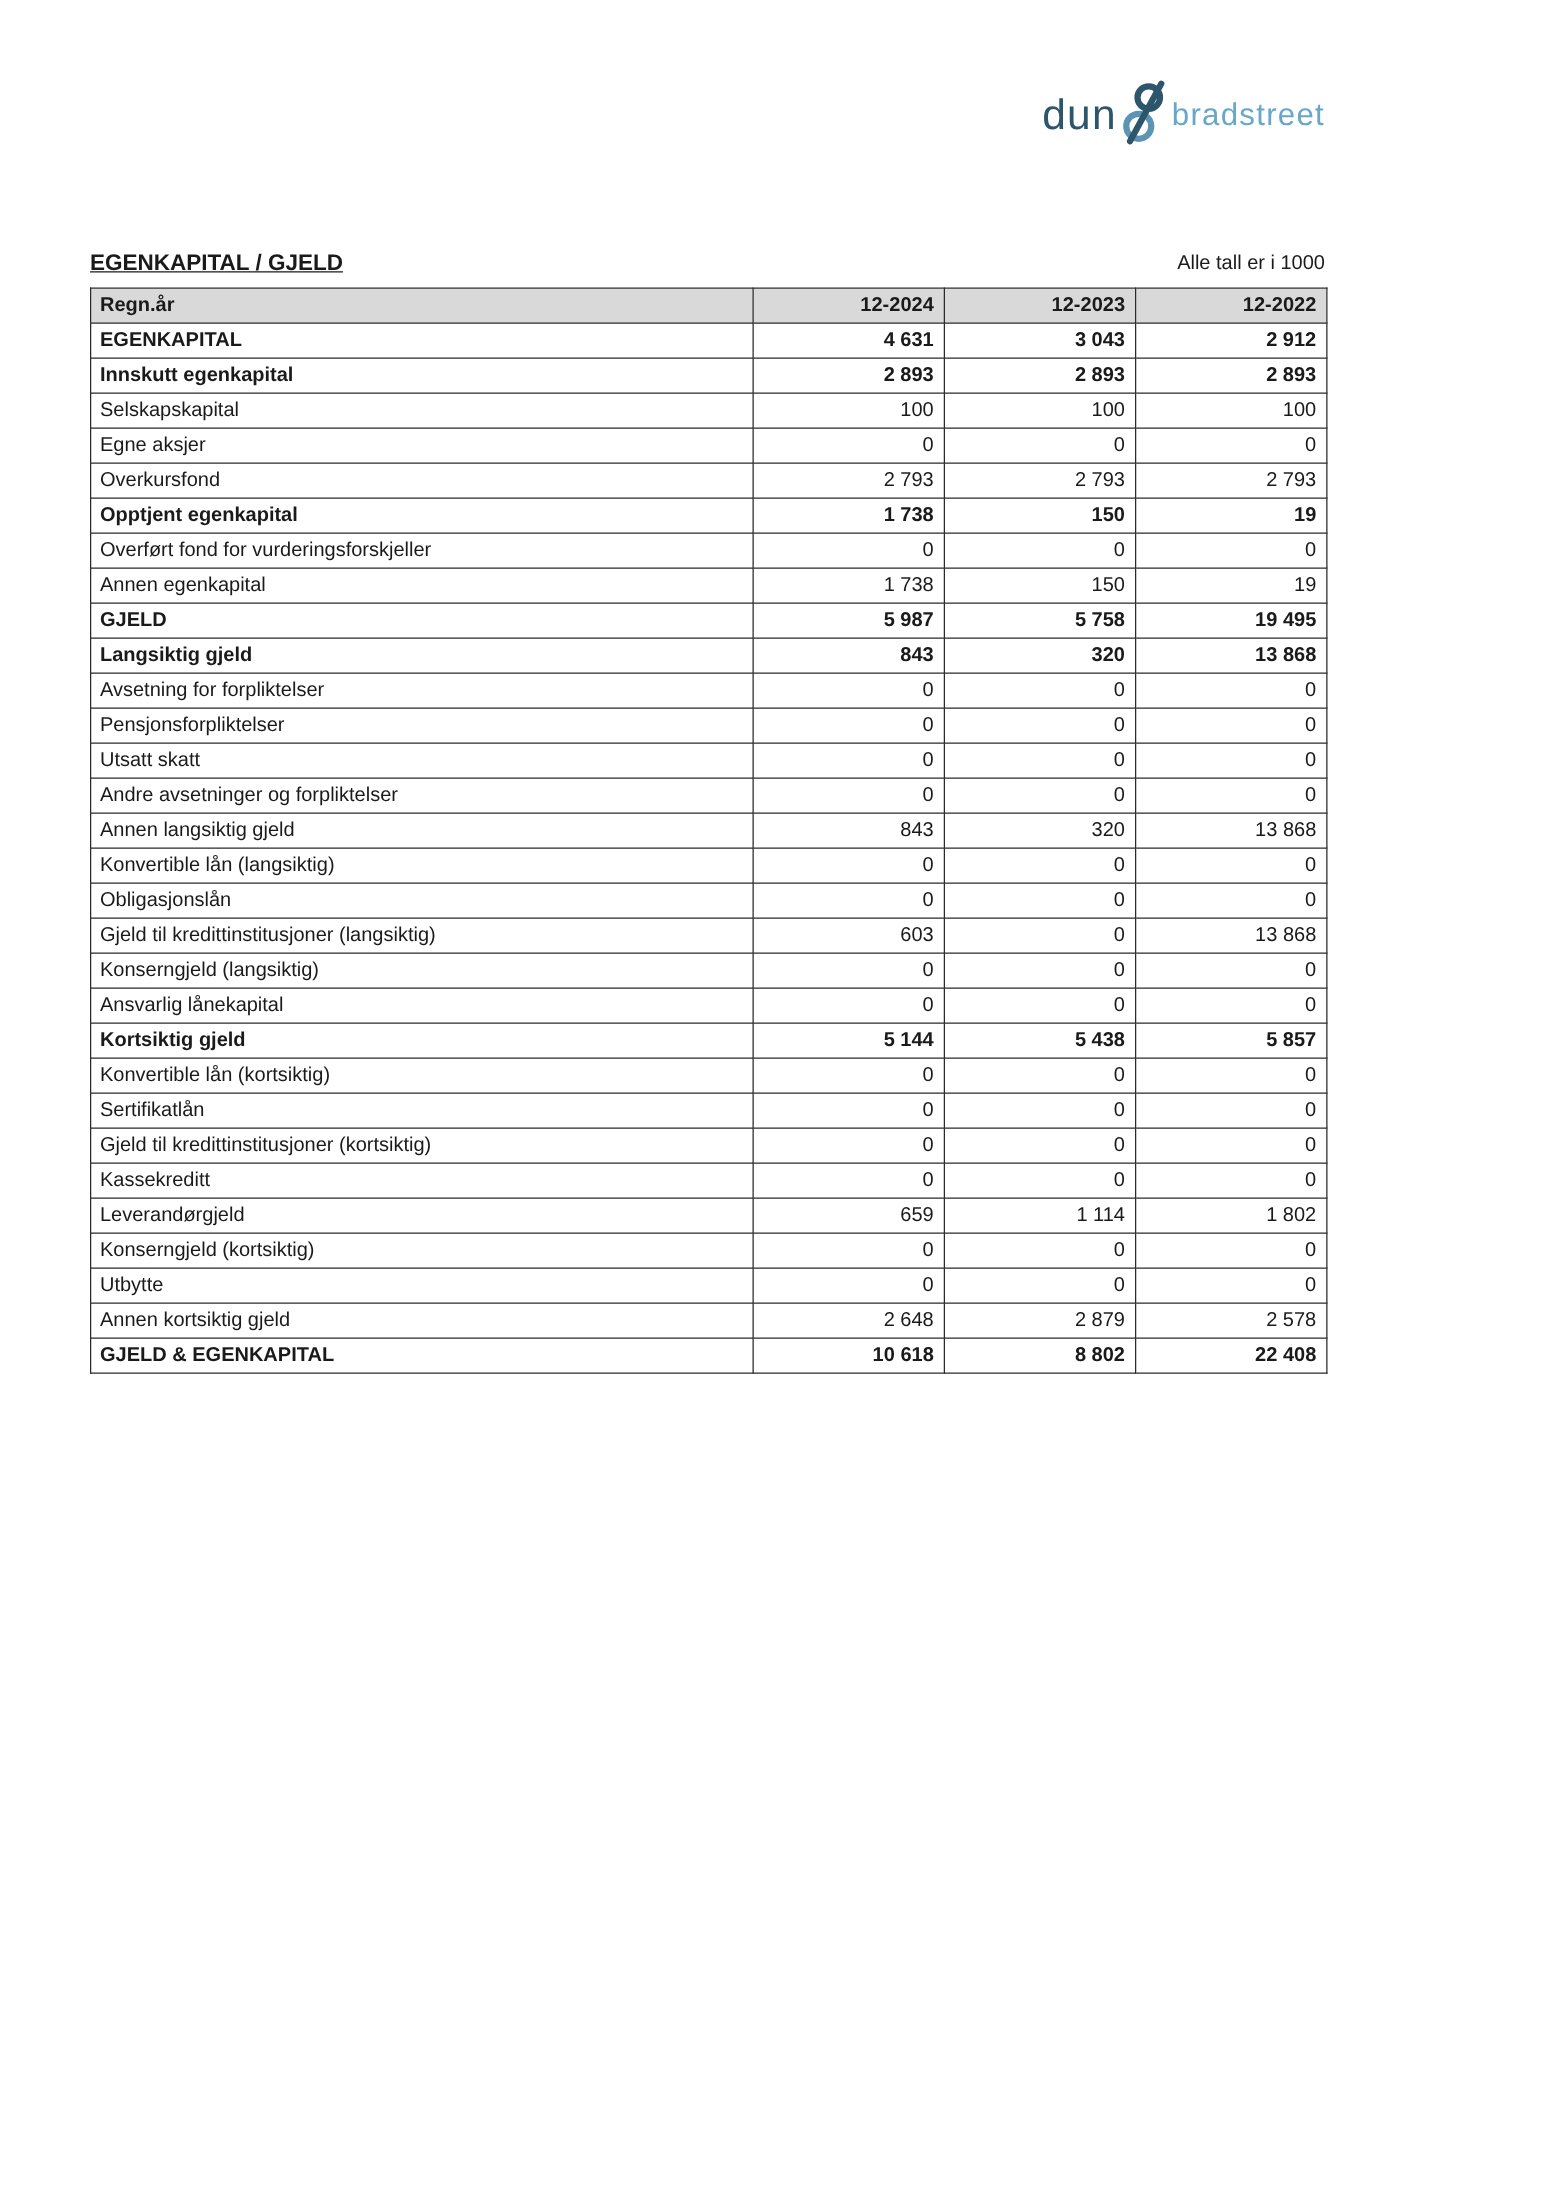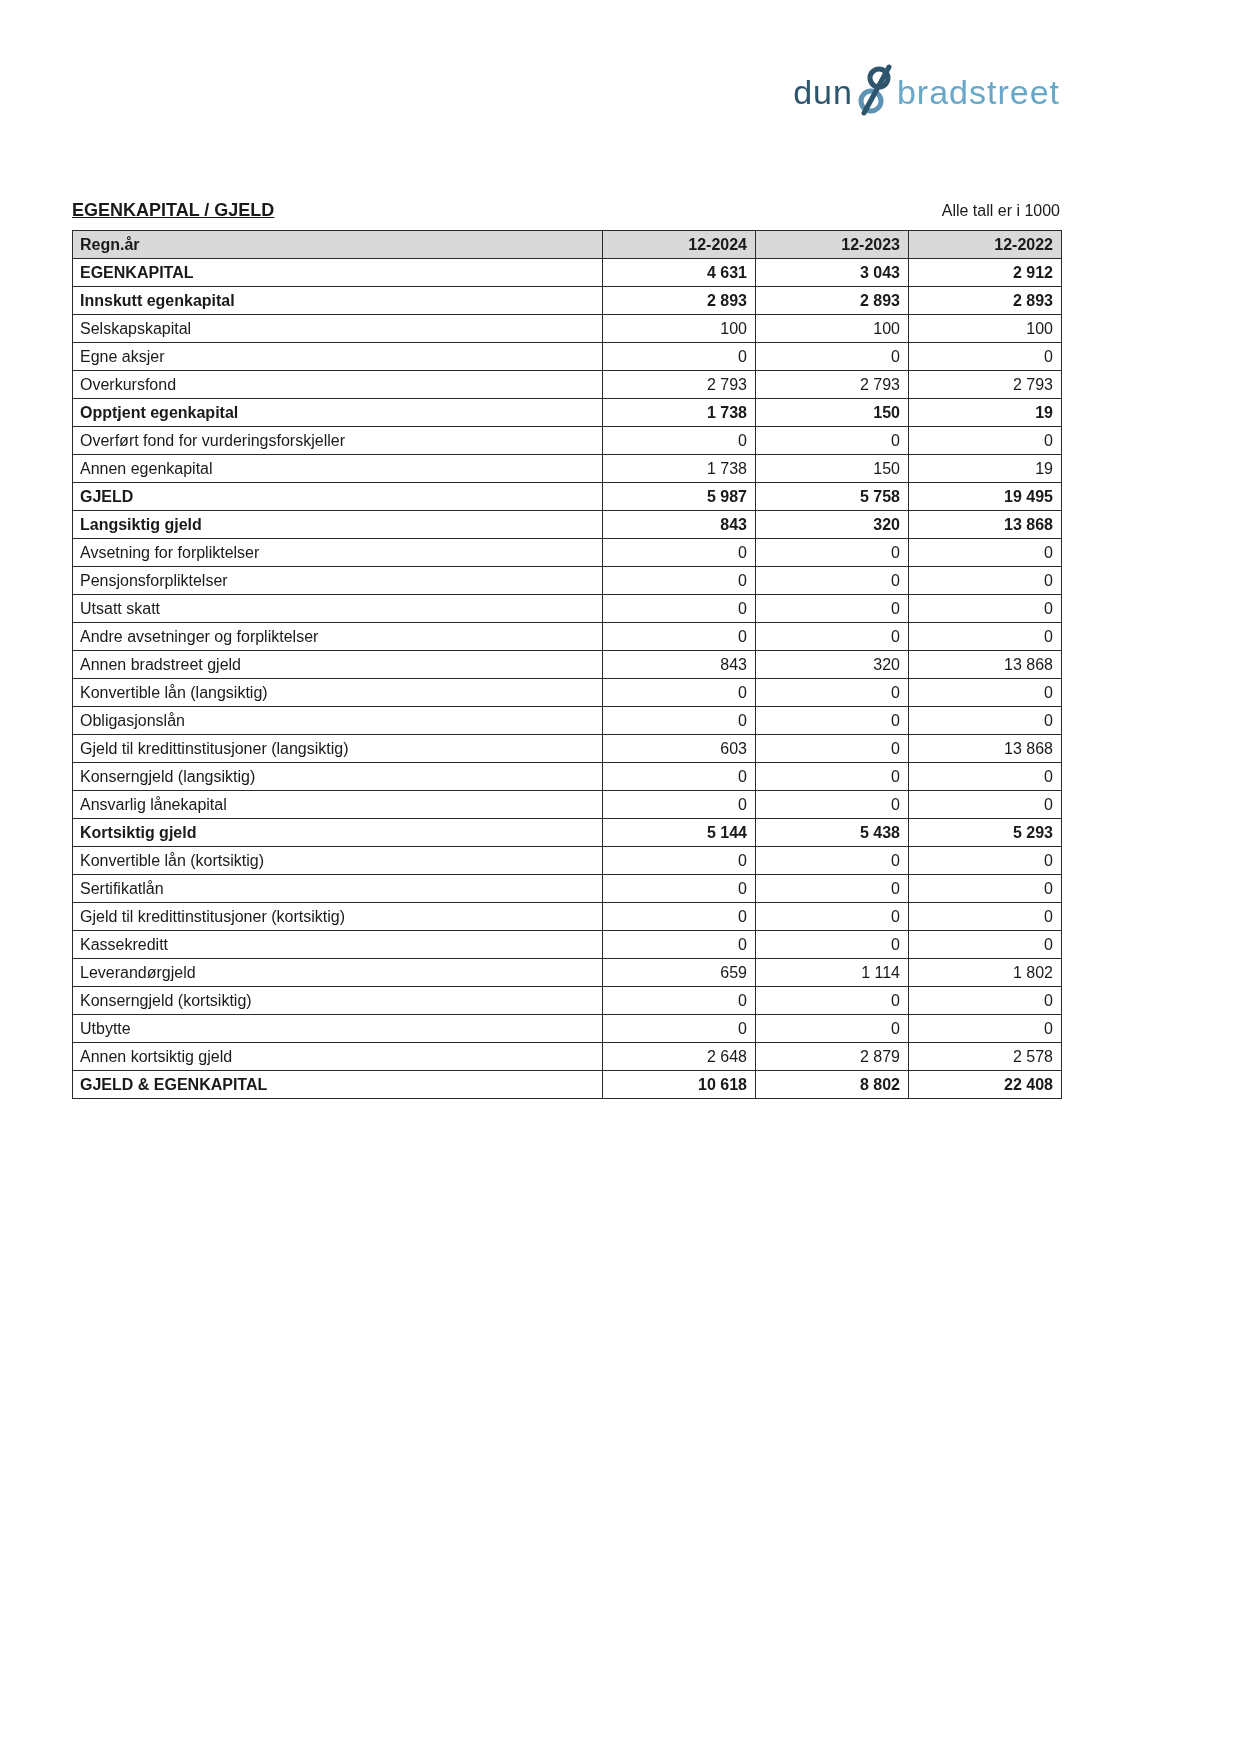--- a/index.html
+++ b/index.html
@@ -2,21 +2,21 @@
 <html style="--brand-dark: #2d566d; --brand-light: #69a7c9; --header-bg: #d9d9d9;"><head>
 <meta charset="utf-8">
 <style>
   html,body { margin:0; padding:0; background:#ffffff; }
   body { font-family:"Liberation Sans", sans-serif; color:#1a1a1a; }
   .page { position:relative; width:1241px; height:1514px; background:#fff; overflow:hidden; }
 
   
   .logo { position:absolute; top:66px; right:181px; display:flex; align-items:center; }
   .logo .dun { font-size:34px; letter-spacing:1px; color:var(--brand-dark,#2d566d); line-height:1; }
-  .logo .brad { font-size:34px; letter-spacing:1px; color:var(--brand-light,#69a7c9); line-height:1; }
+  .logo .brad { font-size:25px; letter-spacing:1px; color:var(--brand-light,#69a7c9); line-height:1; }
   .logo .amp { display:inline-block; width:40px; height:52px; margin:0 2px; position:relative; top:-2px; }
 
   
   .doc-title { position:absolute; left:72px; top:200px; font-size:18px; font-weight:bold;text-decoration:underline; }
   .units-note { position:absolute; right:181px; top:202px; font-size:16px; }
 
   
   table.balance { position:absolute; left:72px; top:230px; width:989px; border-collapse:collapse; table-layout:fixed; }
   table.balance col.c-label { width:530px; }
   table.balance col.c-num { width:153px; }
@@ -151,21 +151,21 @@
           <td class="num-cell">0</td>
           <td class="num-cell">0</td>
         </tr>
         <tr>
           <td class="label-cell">Andre avsetninger og forpliktelser</td>
           <td class="num-cell">0</td>
           <td class="num-cell">0</td>
           <td class="num-cell">0</td>
         </tr>
         <tr>
-          <td class="label-cell">Annen bradstreet gjeld</td>
+          <td class="label-cell">Annen langsiktig gjeld</td>
           <td class="num-cell">843</td>
           <td class="num-cell">320</td>
           <td class="num-cell">13 868</td>
         </tr>
         <tr>
           <td class="label-cell">Konvertible lån (langsiktig)</td>
           <td class="num-cell">0</td>
           <td class="num-cell">0</td>
           <td class="num-cell">0</td>
         </tr>
@@ -190,21 +190,21 @@
         <tr>
           <td class="label-cell">Ansvarlig lånekapital</td>
           <td class="num-cell">0</td>
           <td class="num-cell">0</td>
           <td class="num-cell">0</td>
         </tr>
         <tr class="bold">
           <td class="label-cell">Kortsiktig gjeld</td>
           <td class="num-cell">5 144</td>
           <td class="num-cell">5 438</td>
-          <td class="num-cell">5 293</td>
+          <td class="num-cell">5 857</td>
         </tr>
         <tr>
           <td class="label-cell">Konvertible lån (kortsiktig)</td>
           <td class="num-cell">0</td>
           <td class="num-cell">0</td>
           <td class="num-cell">0</td>
         </tr>
         <tr>
           <td class="label-cell">Sertifikatlån</td>
           <td class="num-cell">0</td>

